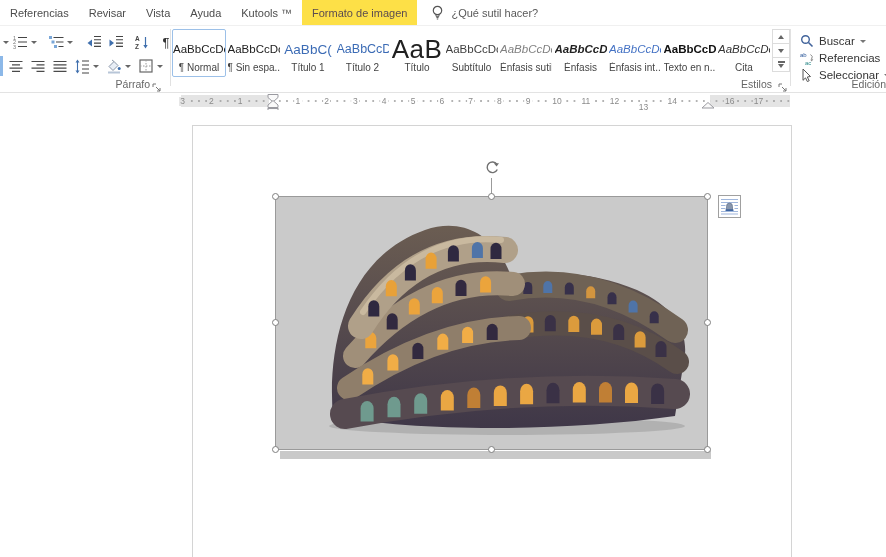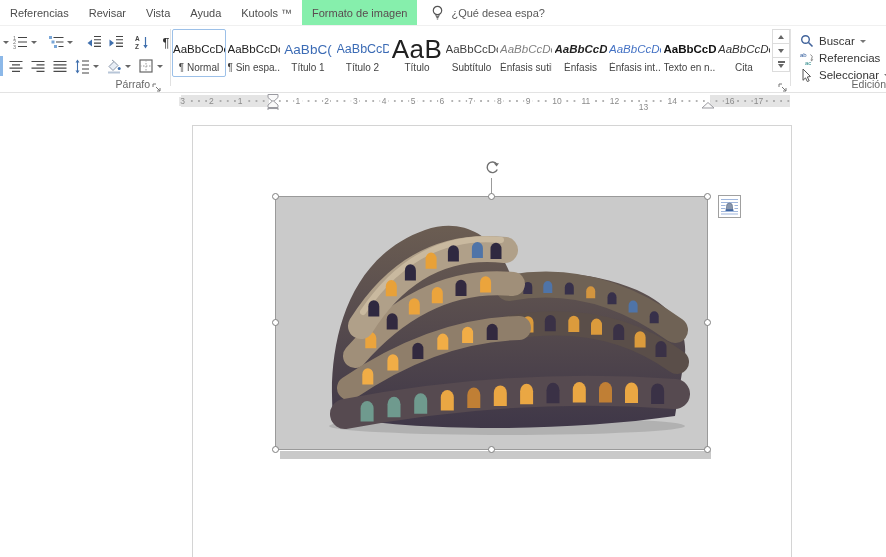--- a/index.html
+++ b/index.html
@@ -4,21 +4,21 @@
 <style>
   * { box-sizing: border-box; margin: 0; padding: 0; }
   body { background:#fff; font-family:"Liberation Sans", sans-serif; }
   #app { position:relative; width:886px; height:557px; background:#fff; overflow:hidden; }
 
   
   .menubar { position:absolute; top:0; left:0; width:886px; height:26px; background:#fff;
              display:flex; align-items:stretch; border-bottom:1px solid #f0f0f0; }
   .mtabs { display:flex; }
   .mtab { padding:0 10px; font-size:11px; color:#4c4c4c; line-height:26px; white-space:nowrap; cursor:default; }
-  .mtab.active { background:#86efac; color:#5a4b50; }
+  .mtab.active { background:#fde047; color:#5a4b50; }
   .tellme { display:flex; align-items:center; margin-left:14px; font-size:11px; color:#595959; gap:7px; }
 
   
   .ribbon { position:absolute; top:26px; left:0; width:886px; height:67px; background:#fff;
             border-bottom:1px solid #e3e3e3; }
   .vsep { position:absolute; top:3px; height:57px; width:1px; background:#e1e1e1; }
   .grplabel { position:absolute; bottom:2px; font-size:10.5px; color:#666; text-align:right; }
 
   .prow { position:absolute; left:0; display:flex; align-items:center; height:20px; }
   .prow1 { top:6px; padding-left:9px; }
@@ -104,21 +104,21 @@
         <div class="mtab">Vista</div>
         <div class="mtab">Ayuda</div>
         <div class="mtab">Kutools ™</div>
         <div class="mtab active">Formato de imagen</div>
       </div>
     <div class="tellme">
       <svg width="13" height="15" viewBox="0 0 13 15">
         <circle cx="6.5" cy="5.5" r="4.2" fill="none" stroke="#555" stroke-width="1.2"></circle>
         <path d="M5,9.7 v1.6 h3 v-1.6 M5.4,12.6 h2.2 M5.8,14 h1.4" stroke="#555" stroke-width="1" fill="none"></path>
       </svg>
-      <span>¿Qué desea espa?</span>
+      <span>¿Qué sutil hacer?</span>
     </div>
   </div>
 
   <div class="ribbon">
 
     <div>
       <div class="prow prow1">
         <span class="chev" style="margin-left:-7px"></span>
         <span class="ibtn">
           <svg width="16" height="16">
@@ -287,20 +287,21 @@
           <span class="tri-up"></span>
         </div>
       <div class="stbtn">
           <span class="tri-dn"></span>
         </div>
       <div class="stbtn stmore">
           <span class="more-line"></span>
           <span class="tri-dn"></span>
         </div>
     </div>
+    <div class="grplabel" style="left:172px;width:600px">Estilos</div>
     <span class="launcher" style="left:778px">
       <svg width="10" height="10">
           <path d="M1,4 v-3 h3" stroke="#777" fill="none"></path>
           <path d="M4,4 l4,4 M8,5 v3 h-3" stroke="#777" fill="none"></path>
         </svg>
     </span>
 
     <div class="vsep" style="left:790px"></div>
 
     <div>

